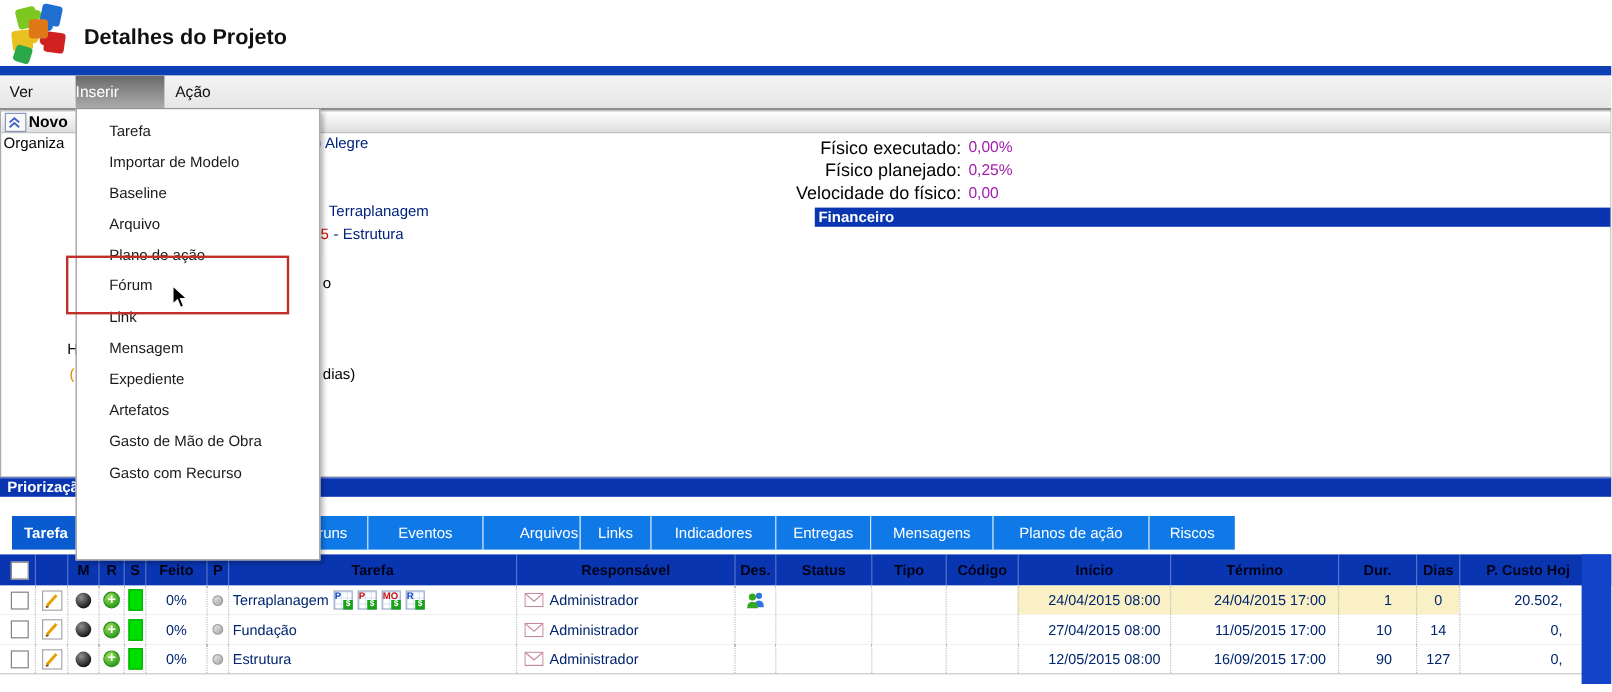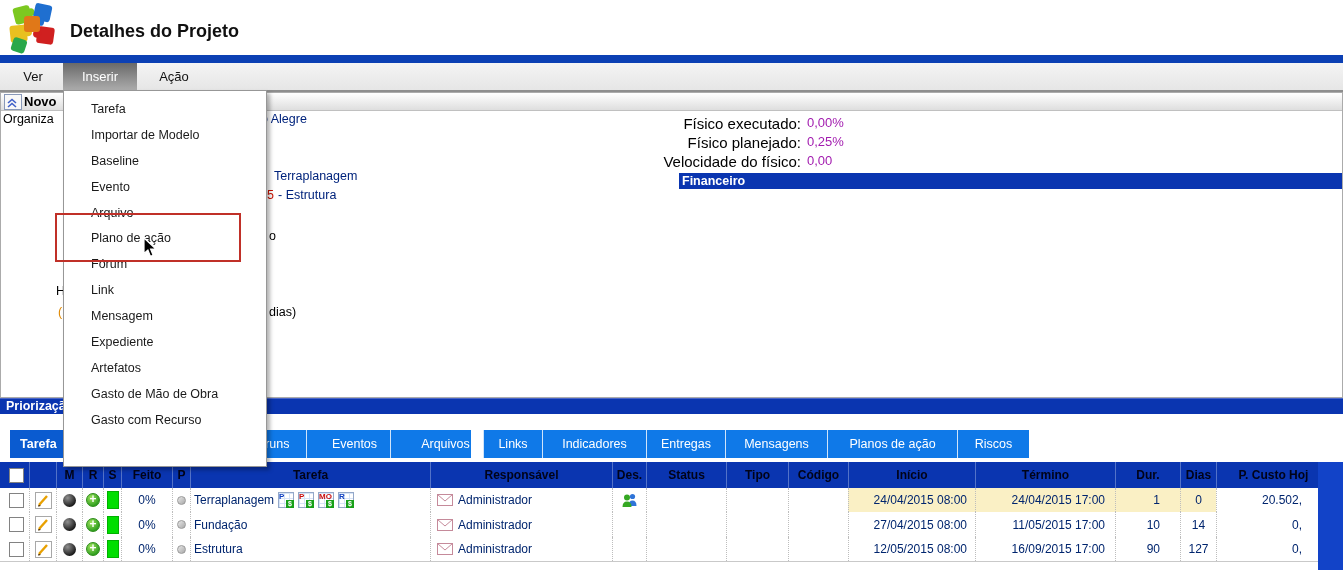--- a/index.html
+++ b/index.html
@@ -5,21 +5,21 @@
   html,body{margin:0;padding:0;background:#fff;}
   .screen{position:relative;width:1343px;height:577px;background:#fff;overflow:hidden;
           font-family:"Liberation Sans",sans-serif;color:#000;}
   
   .logo{position:absolute;left:4px;top:1px;width:62px;height:53px;}
   .page-title{position:absolute;left:70px;top:21px;font-size:18px;font-weight:bold;color:#101010;}
   .bluebar{position:absolute;left:0;top:55px;width:1343px;height:8px;background:#0C40B4;}
   
   .menubar{position:absolute;left:0;top:63px;width:1343px;height:27px;
            background:linear-gradient(180deg,#F4F4F4,#E6E6E6);border-bottom:2px solid #8E8E8E;}
-  .menu-btn{position:absolute;top:0;height:27px;line-height:27px;text-align:center;font-size:13px;color:#111;cursor:default;}
+  .menu-btn{position:absolute;top:0;height:27px;line-height:27px;text-align:left;font-size:13px;color:#111;cursor:default;}
   .menu-btn.ver{left:8px;width:50px;}
   .menu-btn.acao{left:146px;width:56px;}
   .menu-btn.inserir{left:63px;width:74px;color:#fff;
       background:linear-gradient(180deg,#696969,#8E8E8E 55%,#ABABAB);}
   
   .panel{position:absolute;left:0;top:92px;width:1341px;height:304px;background:#fff;border:1px solid #ABABAB;}
   .novo-bar{position:absolute;left:0;top:0;width:100%;height:17px;
             background:linear-gradient(180deg,#FFFFFF,#DEDEDE);border-bottom:1px solid #C0C0C0;}
   .collapse-box{position:absolute;left:3px;top:1px;width:16px;height:14px;background:#F8F8F8;border:1px solid #8898B8;}
   .novo-label{position:absolute;left:23px;top:1px;font-size:13px;font-weight:bold;color:#000;}
@@ -164,21 +164,21 @@
 
     <div class="fin-bar">Financeiro</div>
   </div>
 
   <div class="prio-bar">Priorização</div>
 
   <div class="tabbar">
     <div class="tab first active" style="left:10px;width:223px;text-align:left;padding-left:10px;">Tarefa</div>
     <div class="tab" style="left:233px;width:73px;">Fóruns</div>
     <div class="tab" style="left:306px;width:96px;">Eventos</div>
-    <div class="tab" style="left:390px;width:81px;padding-left:29px;">Arquivos</div>
+    <div class="tab" style="left:402px;width:81px;padding-left:29px;">Arquivos</div>
     <div class="tab" style="left:483px;width:59px;">Links</div>
     <div class="tab" style="left:542px;width:104px;">Indicadores</div>
     <div class="tab" style="left:646px;width:79px;">Entregas</div>
     <div class="tab" style="left:725px;width:102px;">Mensagens</div>
     <div class="tab" style="left:827px;width:130px;">Planos de ação</div>
     <div class="tab" style="left:957px;width:72px;">Riscos</div>
   </div>
 
   <div class="thead">
     <div class="cell col-cb nfb" style="display:flex;align-items:center;justify-content:center;">
@@ -353,21 +353,20 @@
     <div class="cell col-dias cen">127</div>
     <div class="cell col-custo rgt28">0,</div>
   </div>
 
   <div class="blue-strip"></div>
 
   <div class="dropdown">
     <div class="dd-item">Tarefa</div>
     <div class="dd-item">Importar de Modelo</div>
     <div class="dd-item">Baseline</div>
-    <div class="dd-item">Evento</div>
     <div class="dd-item">Arquivo</div>
     <div class="dd-item">Plano de ação</div>
     <div class="dd-item">Fórum</div>
     <div class="dd-item">Link</div>
     <div class="dd-item">Mensagem</div>
     <div class="dd-item">Expediente</div>
     <div class="dd-item">Artefatos</div>
     <div class="dd-item">Gasto de Mão de Obra</div>
     <div class="dd-item">Gasto com Recurso</div>
   </div>

